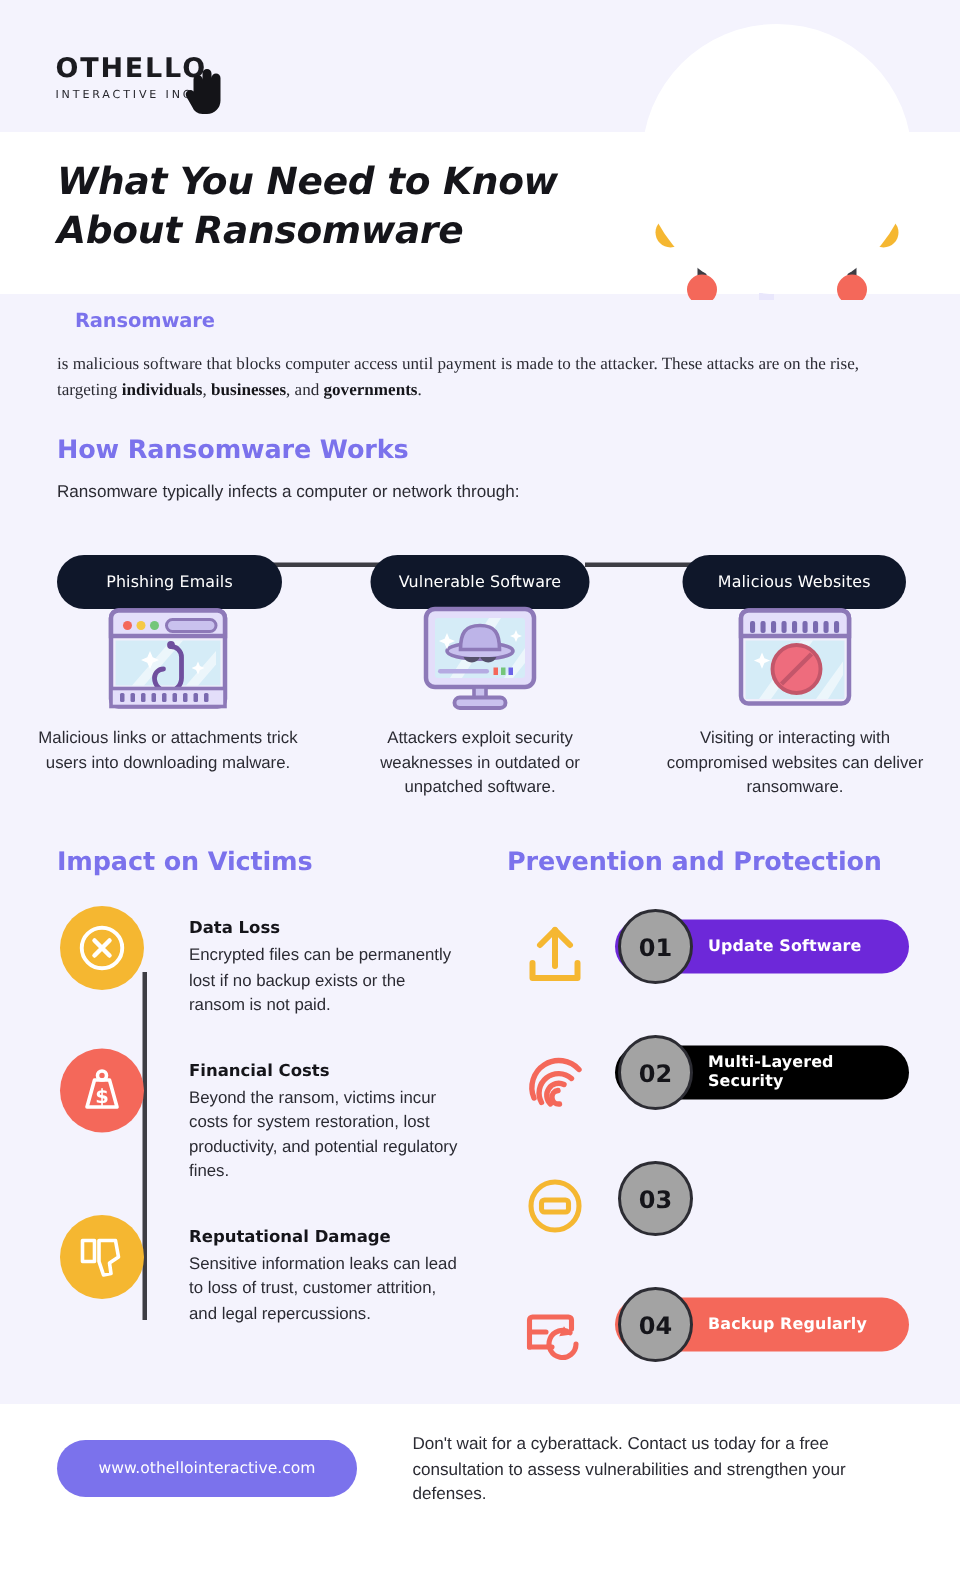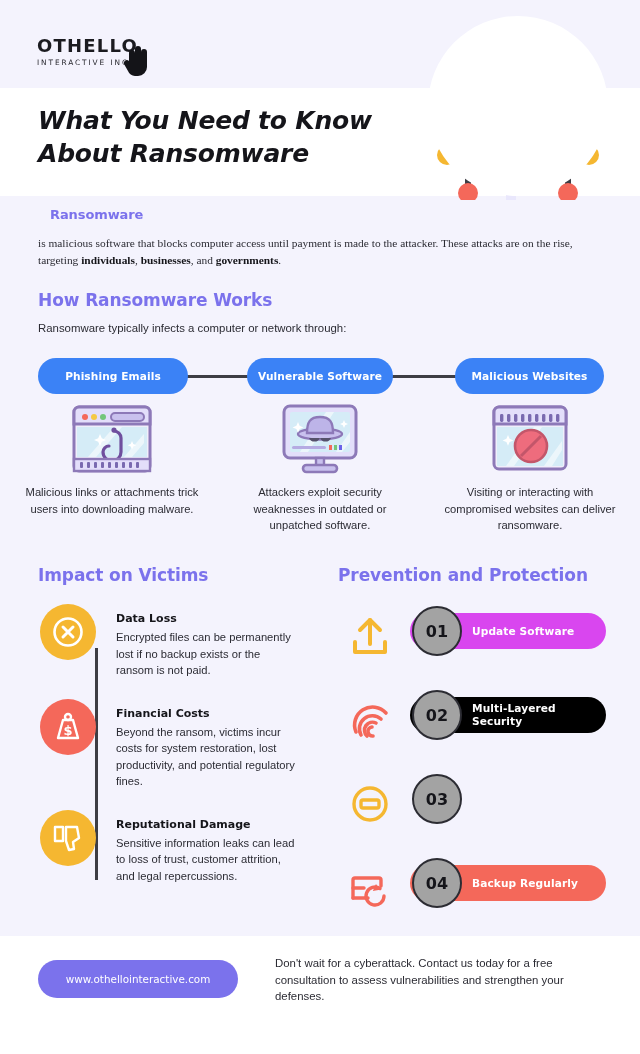--- a/index.html
+++ b/index.html
@@ -44,23 +44,23 @@
 
   .sec2-title { position: absolute; left: 38px; top: 290px; font-size: 17px; }
   .sec2-sub { position: absolute; left: 38px; top: 322px; font-size: 11.4px; color: #2b2b33; }
 
   
   .pill-row { position: absolute; left: 0; top: 358px; width: 640px; height: 36px; }
   .pill-line { position: absolute; top: 17px; height: 3px; background: #3d3d44; }
   .pill-line.l1 { left: 181px; width: 72px; }
   .pill-line.l2 { left: 390px; width: 72px; }
   .pill {
-    position: absolute; top: 0; height: 36px; border-radius: 18px;
-    background: #3b82f6; color: #ffffff;
-    font-family: "DejaVu Sans", sans-serif; font-weight: bold; font-size: 10.6px;
+    position: absolute; top: 12px; height: 36px; border-radius: 18px;
+    background: #0f172a; color: #ffffff;
+    font-family: "DejaVu Sans", sans-serif; font-weight: normal; font-size: 10.6px;
     display: flex; align-items: center; justify-content: center;
     letter-spacing: 0.1px;
   }
   .pill.p1 { left: 38px; width: 150px; }
   .pill.p2 { left: 247px; width: 146px; }
   .pill.p3 { left: 455px; width: 149px; }
 
   
   .col { position: absolute; top: 400px; width: 180px; }
   .col.c1 { left: 22px; }
@@ -76,21 +76,21 @@
   .impact-title { position: absolute; left: 38px; top: 565px; font-size: 17px; }
   .impact-list { position: absolute; left: 34px; top: 604px; width: 300px; }
   .impact-rail { position: absolute; left: 61px; top: 44px; width: 3px; height: 232px; background: #3d3d44; }
   .impact-item { position: relative; display: flex; align-items: flex-start; margin-bottom: 20px; }
   .impact-badge {
     position: relative; z-index: 2;
     width: 56px; height: 56px; min-width: 56px; border-radius: 50%;
     display: flex; align-items: center; justify-content: center;
     margin-left: 6px;
   }
-  .impact-text { margin-left: 20px; padding-top: 8px; }
+  .impact-text { margin-left: 30px; padding-top: 8px; }
   .impact-h {
     font-family: "DejaVu Sans", sans-serif; font-weight: bold;
     font-size: 11px; color: #15151a; margin-bottom: 4px;
   }
   .impact-p { font-size: 11.2px; line-height: 16.5px; color: #2b2b33; width: 180px; }
 
   
   .prev-title { position: absolute; left: 338px; top: 565px; font-size: 17px; }
   .prev-list { position: absolute; left: 338px; top: 605px; width: 270px; }
   .prev-item { position: relative; height: 84px; }
@@ -332,21 +332,21 @@
   <div class="prev-list">
 
     <div class="prev-item">
       <div class="prev-icon">
         <svg width="44" height="44" viewBox="0 0 44 44">
           <path d="M22 6 L22 30" stroke="#f5b731" stroke-width="4" stroke-linecap="round"></path>
           <path d="M12 16 L22 6 L32 16" fill="none" stroke="#f5b731" stroke-width="4" stroke-linecap="round" stroke-linejoin="round"></path>
           <path d="M7 28 L7 38 L37 38 L37 28" fill="none" stroke="#f5b731" stroke-width="4" stroke-linecap="round" stroke-linejoin="round"></path>
         </svg>
       </div>
-      <div class="prev-bar" style="background:#d946ef">
+      <div class="prev-bar" style="background:#6d28d9">
         <span class="prev-bar-label">Update Software</span>
       </div>
       <div class="prev-num">01</div>
     </div>
 
     <div class="prev-item">
       <div class="prev-icon">
         <svg width="44" height="44" viewBox="0 0 44 44">
           <g fill="none" stroke="#f4685a" stroke-width="3.6" stroke-linecap="round">
             <path d="M8 34 a18 18 0 0 1 30 -19"></path>

